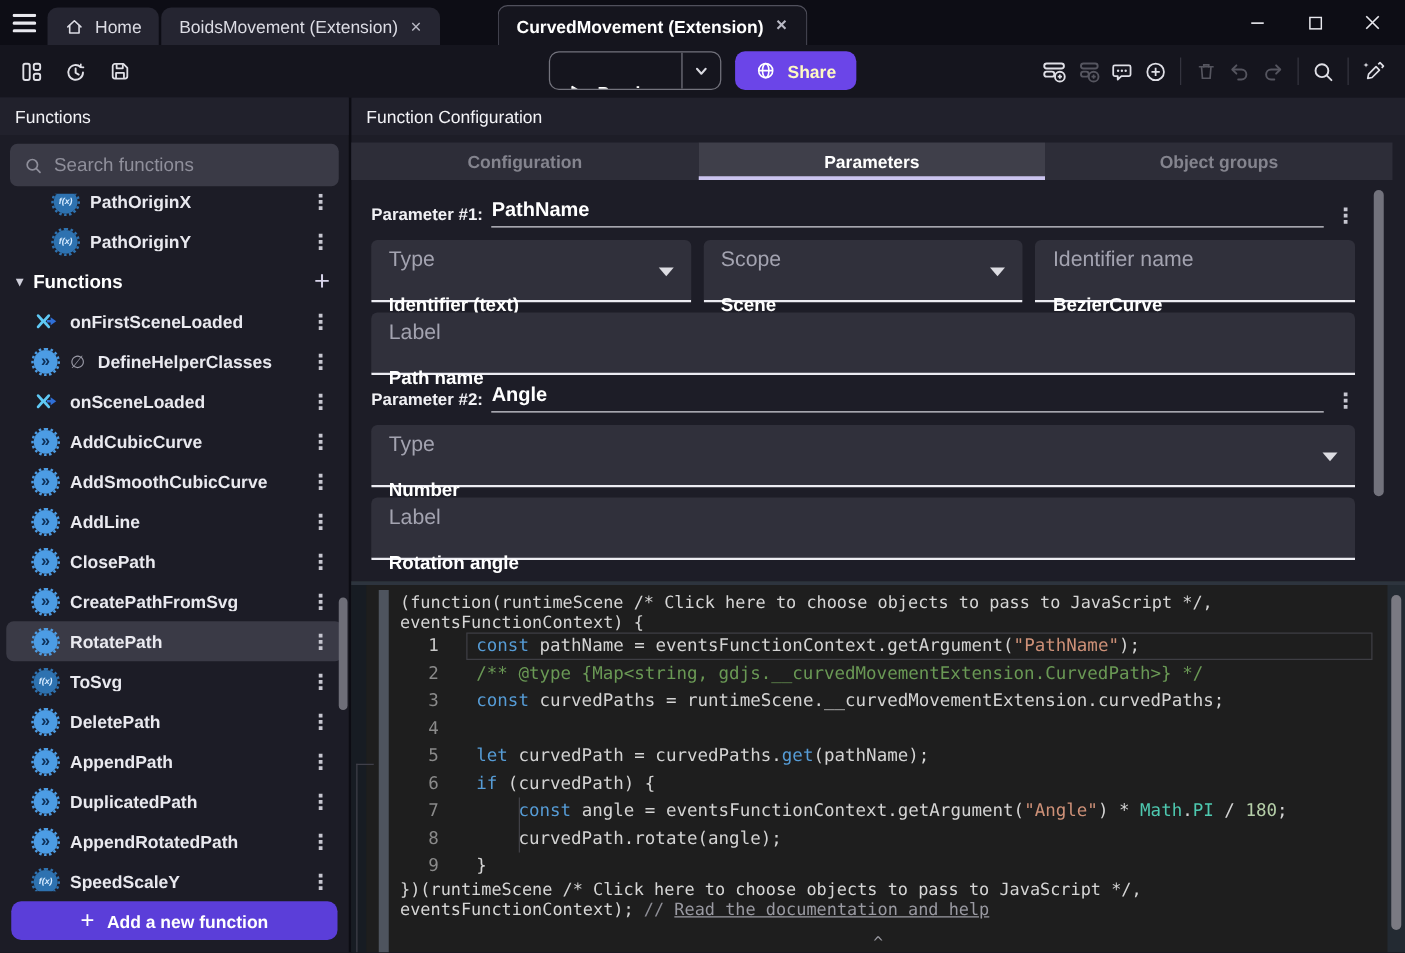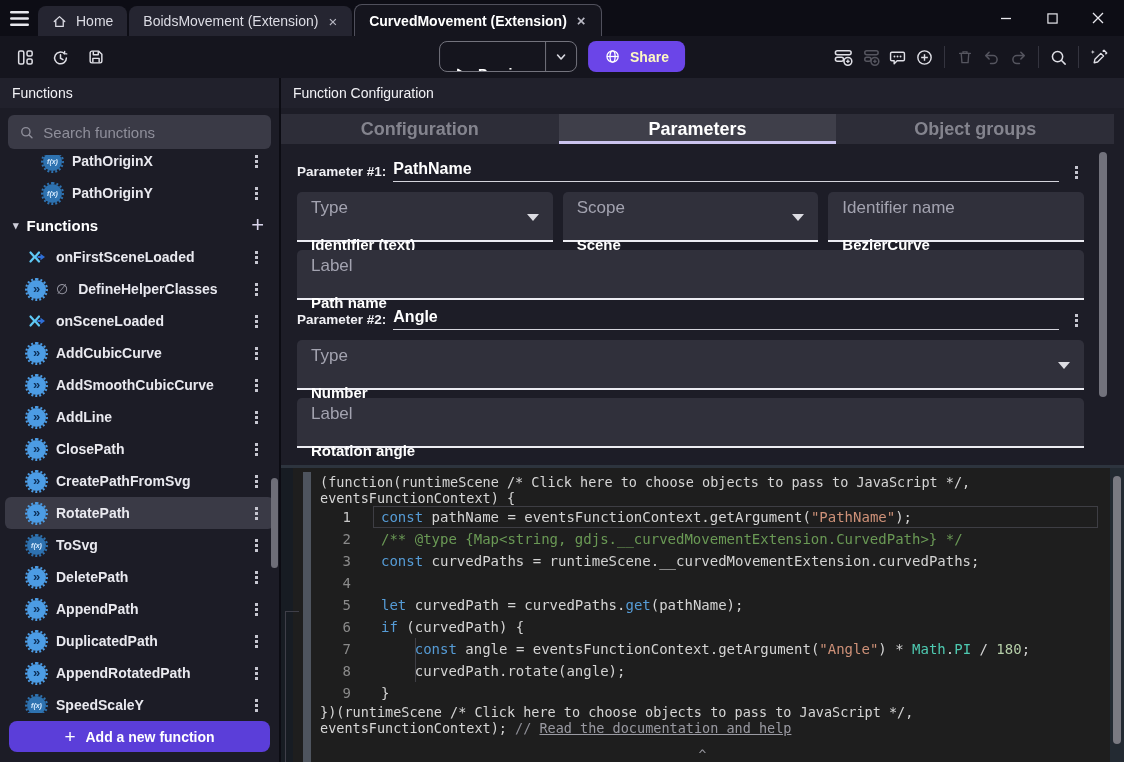--- a/index.html
+++ b/index.html
@@ -12,21 +12,21 @@
   svg { display:block; }
 
   
   .titlebar { height:36px; background:#0d0d15; display:flex; align-items:flex-end; position:relative; }
   .menu-btn { width:38px; height:36px; display:flex; align-items:center; justify-content:center; color:#e8e8ee; }
   .tabs { display:flex; align-items:flex-end; height:36px; gap:2px; }
   .tab { height:30px; display:flex; align-items:center; gap:9px; padding:0 14px;
          background:#252531; color:#dcdce4; font-size:14px; border-radius:8px 8px 0 0; }
   .tab .close { color:#b9b9c4; font-size:15px; line-height:1; padding:0 1px; }
   .tab.active { height:32px; background:#15151e; border:1px solid #50505c; border-bottom:none;
-                color:#fff; font-weight:bold; }
+                color:#fff; font-weight:bold;margin-left:44px; }
   .win-controls { margin-left:auto; display:flex; align-items:center; gap:14px; height:36px; padding-right:10px; }
   .win-btn { width:32px; height:28px; display:flex; align-items:center; justify-content:center; color:#e9e9ef; }
 
   
   .toolbar { height:42px; background:#15151e; display:flex; align-items:center; padding:0 12px; position:relative; }
   .tb-group { display:flex; align-items:center; gap:8px; }
   .icon-btn { width:27px; height:27px; display:flex; align-items:center; justify-content:center;
               color:#dfdfe6; border-radius:5px; }
   .icon-btn.disabled { color:#55555f; }
   .tb-divider { width:1px; height:22px; background:#34343f; margin:0 6px; }
@@ -79,21 +79,21 @@
                 display:flex; align-items:center; justify-content:center; gap:10px;
                 font-size:14px; font-weight:bold; color:#fff; }
   .add-fn-btn .plus { font-size:19px; font-weight:normal; }
   .side-scrollbar { position:absolute; right:1px; top:400px; width:7px; height:90px;
                     background:#6e6e78; border-radius:4px; }
 
   
   .main { flex:1; display:flex; flex-direction:column; background:#1d1d27; min-width:0; }
   .cfg-tabs { display:flex; height:30px; margin:6px 10px 0 0; flex:none; }
   .cfg-tab { flex:1; position:relative; display:flex; align-items:center; justify-content:center;
-             background:#2d2d38; color:#84848e; font-size:18px; font-weight:bold; }
+             background:#2d2d38; color:#84848e; font-size:14px; font-weight:bold; }
   .cfg-tab.active { background:#3f3f4a; color:#fff; }
   .cfg-tab.active::after { content:""; position:absolute; left:0; right:0; bottom:0; height:3px;
                            background:#cbc4ef; }
 
   .params { flex:1; position:relative; padding:12px 40px 0 16px; overflow:hidden; }
   .param-head { display:flex; align-items:flex-end; margin:4px 0 10px 0; }
   .param-prefix { font-size:13.5px; font-weight:bold; color:#f0f0f4; padding-bottom:3px; white-space:nowrap; }
   .param-name { flex:1; font-size:16px; font-weight:bold; color:#fff; margin-left:7px;
                 border-bottom:1px solid #d4d4dc; padding-bottom:3px; }
   .param-head .dots { margin-left:16px; margin-bottom:8px; }

